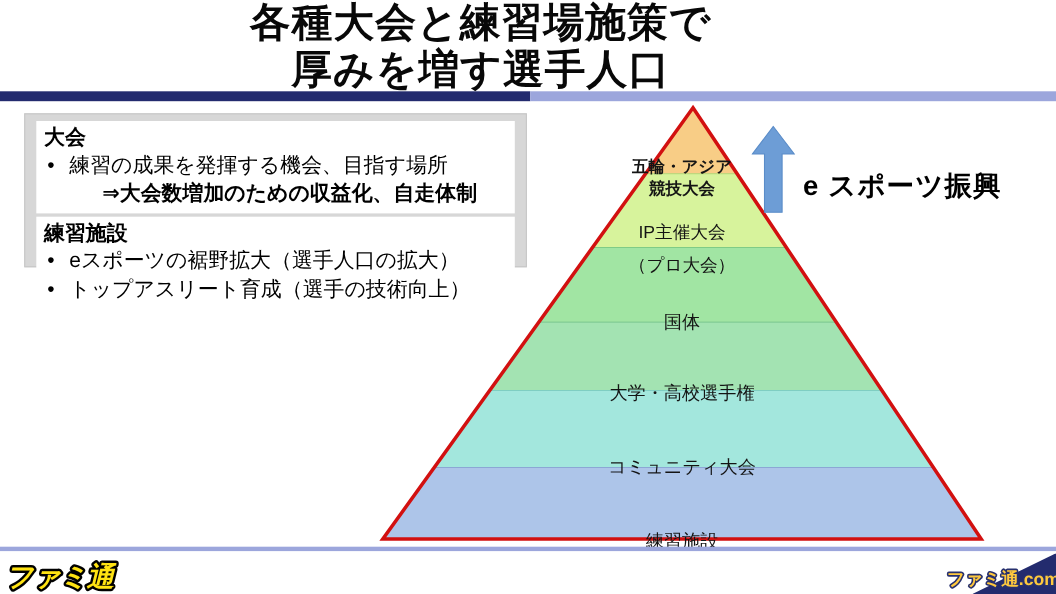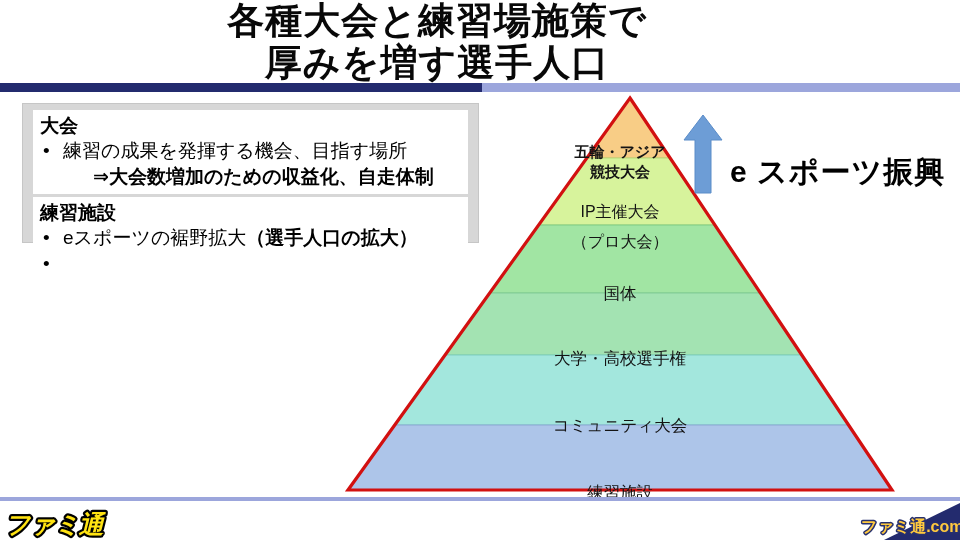--- a/index.html
+++ b/index.html
@@ -17,39 +17,39 @@
   
   .panel{position:absolute;left:22px;top:103px;width:457px;height:140px;
          background:#d7d7d7;border:1px solid #c6c6c6;box-sizing:border-box;}
   .whitebox{position:absolute;left:10px;width:435px;background:#ffffff;box-sizing:border-box;}
   .box1{top:6px;height:84px;}
   .box2{top:93px;height:87px;}
   .box-heading{font-size:19px;font-weight:bold;line-height:24px;padding:4px 0 0 7px;}
   .brow{display:flex;font-size:19px;line-height:26px;}
   .bullet{width:30px;padding-left:10px;box-sizing:border-box;}
   .goal{font-size:19px;font-weight:bold;line-height:26px;padding-left:24px;margin-left:36px;}
-  .emph{font-weight:bold;}
+  .emph{font-weight:normal;}
 
   
   .pyr-svg{position:absolute;left:348px;top:96px;width:544px;height:398px;overflow:visible;}
   .tier-poly{stroke-width:1;}
   .t1{stroke:#e0ae62;} .t2{stroke:#b5dc7d;} .t3{stroke:#7fcb86;}
   .t4{stroke:#81cc97;} .t5{stroke:#7fcec2;} .t6{stroke:#8ba7d4;}
   .pyr-outline{fill:none;stroke-width:3.2;stroke-linejoin:miter;}
 
   .tier-label{position:absolute;left:520px;width:200px;text-align:center;color:#141414;margin-top:36px;}
   .lbl-apex{top:106px;font-size:15px;font-weight:bold;line-height:20px;}
   .lbl-t2{top:161px;font-size:16px;line-height:30px;}
   .lbl-one{font-size:16.5px;line-height:20px;}
   .lbl-t3{top:247px;} .lbl-t4{top:312px;} .lbl-t5{top:379px;} .lbl-t6{top:446px;}
 
   
   .arrow-svg{position:absolute;left:683px;top:114px;width:40px;height:80px;}
   .arrow-poly{stroke:#5a8cc8;stroke-width:1;}
-  .promo-label{position:absolute;left:730px;top:152px;font-size:30px;font-weight:bold;
+  .promo-label{position:absolute;left:730px;top:152px;font-size:25px;font-weight:bold;
                letter-spacing:1px;color:#000;}
 
   
   .baseline{position:absolute;top:497px;left:0;width:960px;height:4px;}
   .corner-triangle{position:absolute;right:0;bottom:0;width:76px;height:37px;
                    clip-path:polygon(100% 0,100% 100%,0 100%);z-index:1;}
   .logo-famitsu{position:absolute;left:0px;top:507px;width:120px;height:33px;z-index:2;overflow:visible;}
   .logo-famitsu text{font-family:"Liberation Sans","DejaVu Sans",sans-serif;font-style:italic;
                      font-weight:900;font-size:25px;fill:#ffe312;stroke:#000;stroke-width:4.5px;
                      paint-order:stroke;stroke-linejoin:round;letter-spacing:-1px;}
@@ -83,20 +83,21 @@
     </div>
 
     <div class="whitebox box2">
       <div class="box-heading">練習施設</div>
       <div class="brow">
         <span class="bullet">•</span>
         <span><span>eスポーツの裾野拡大</span><span class="emph">（選手人口の拡大）</span></span>
       </div>
       <div class="brow">
         <span class="bullet">•</span>
+        <span><span>トップアスリート育成</span><span class="emph">（選手の技術向上）</span></span>
       </div>
     </div>
   </div>
 
   <svg class="pyr-svg" viewBox="0 0 544 398">
     <polygon class="tier-poly t1" points="282,2 322,62 239,62" fill="#f8cd86"></polygon>
     <polygon class="tier-poly t2" points="239,62 322,62 367,129 191,129" fill="#d7f39c"></polygon>
     <polygon class="tier-poly t3" points="191,129 367,129 412,197 142,197" fill="#a1e5a3"></polygon>
     <polygon class="tier-poly t4" points="142,197 412,197 454,259 97,259" fill="#a3e3b2"></polygon>
     <polygon class="tier-poly t5" points="97,259 454,259 501,329 47,329" fill="#a3e7dd"></polygon>

